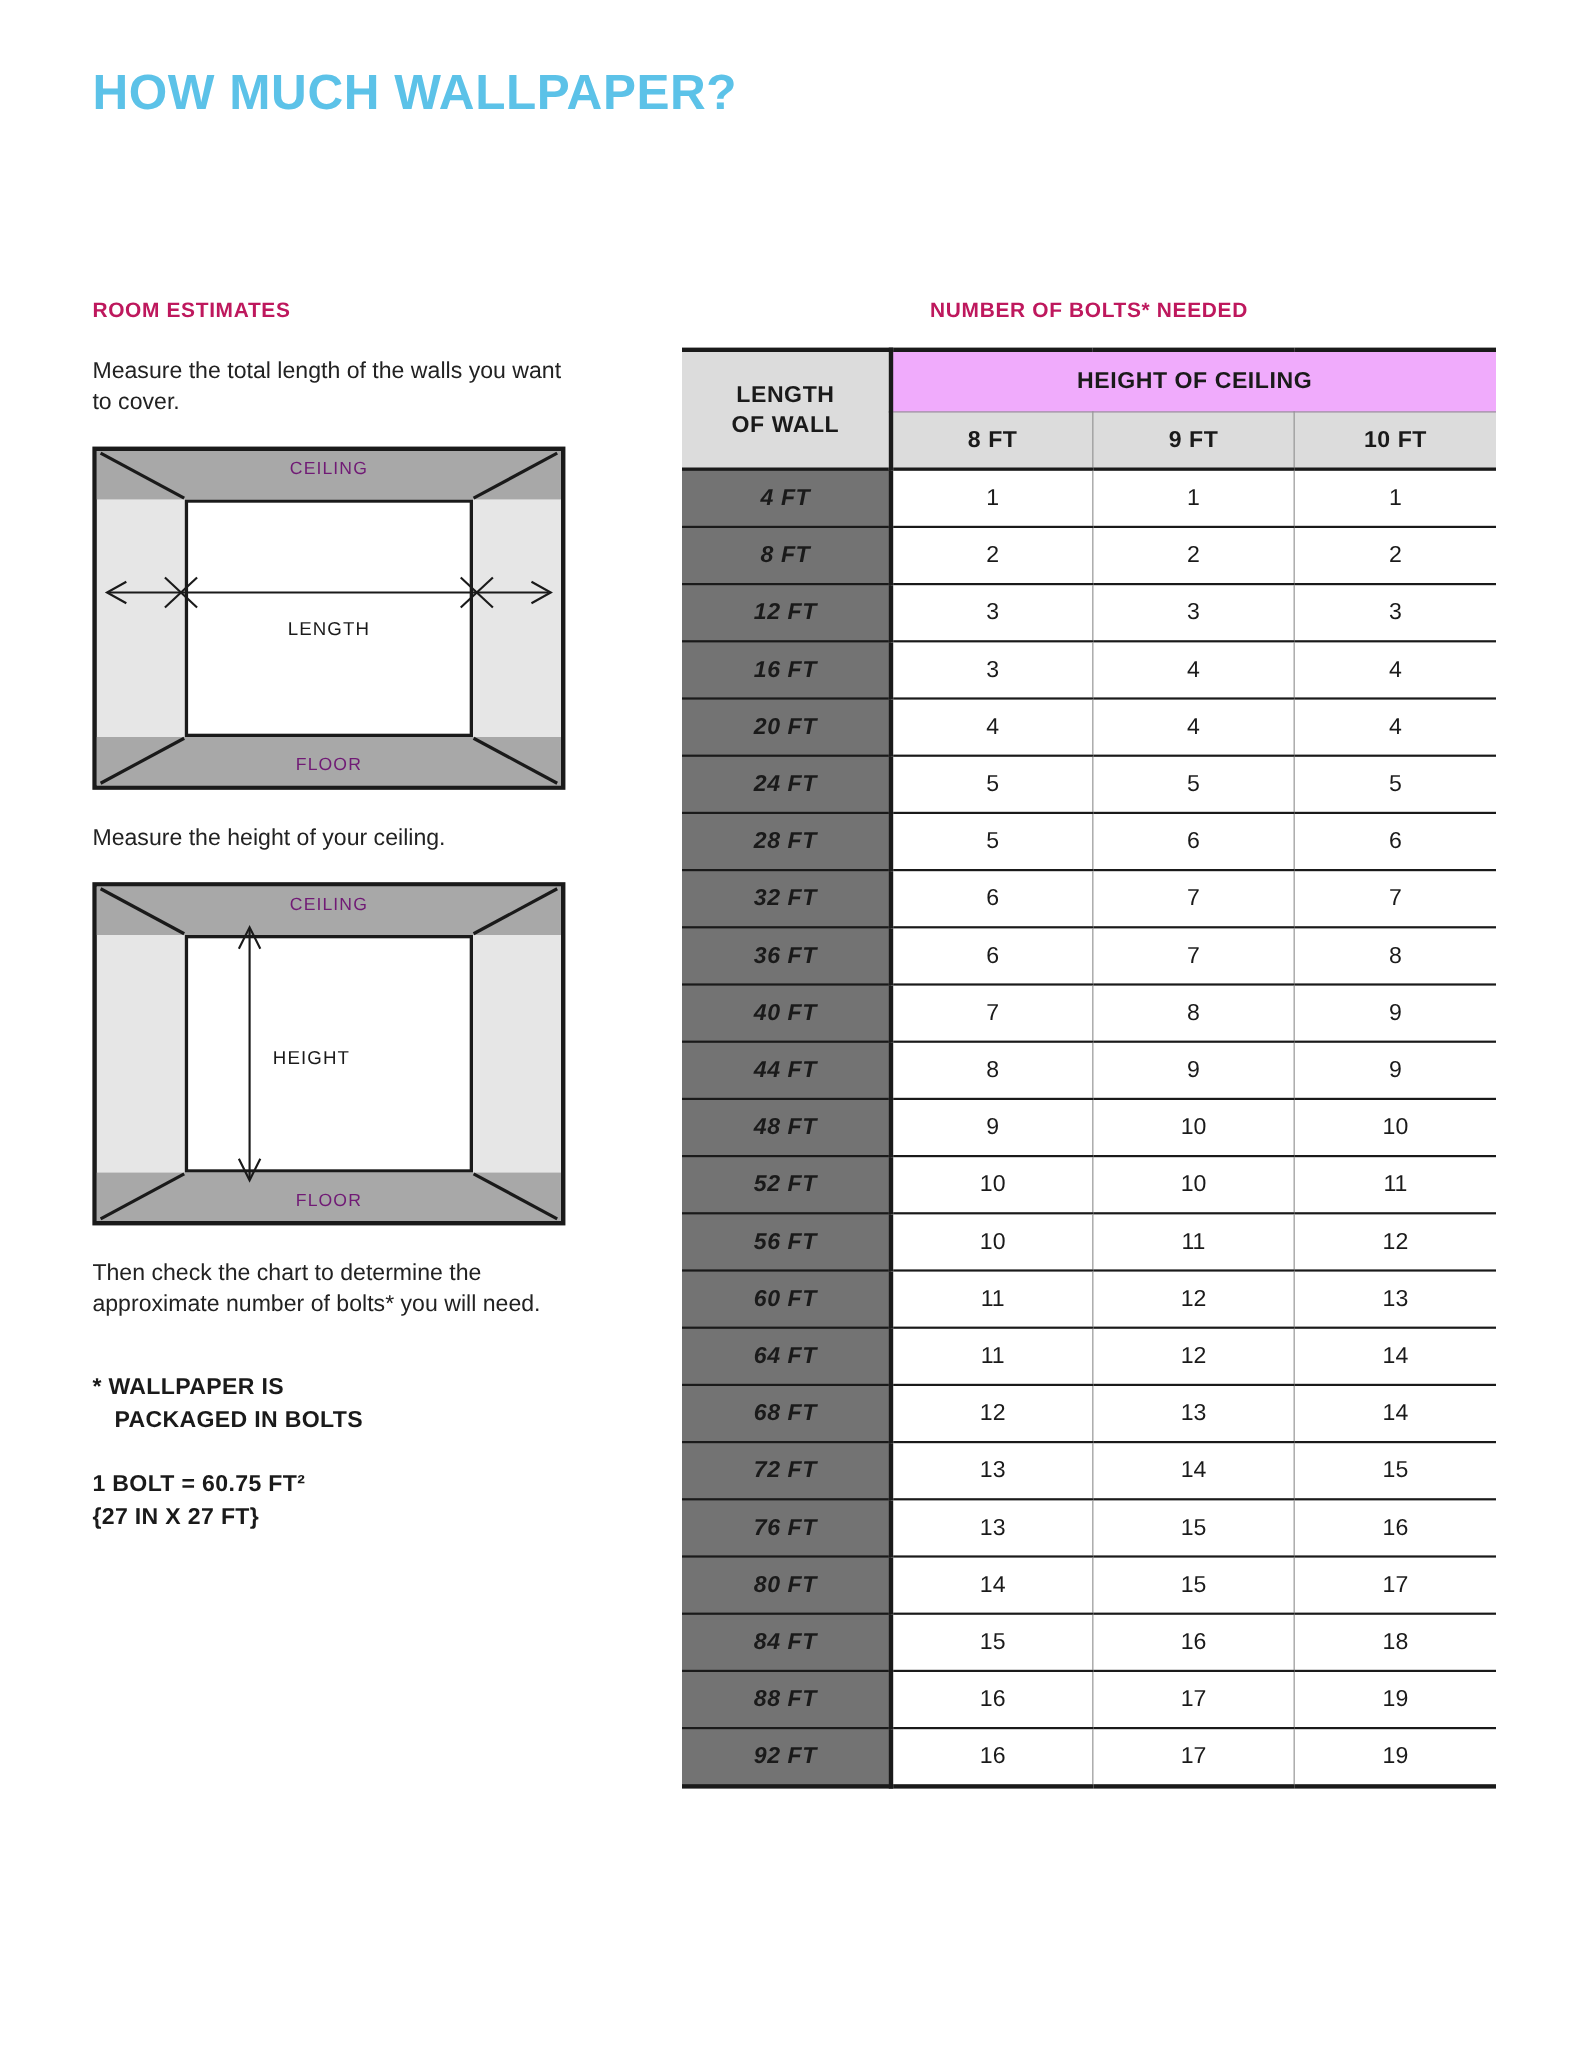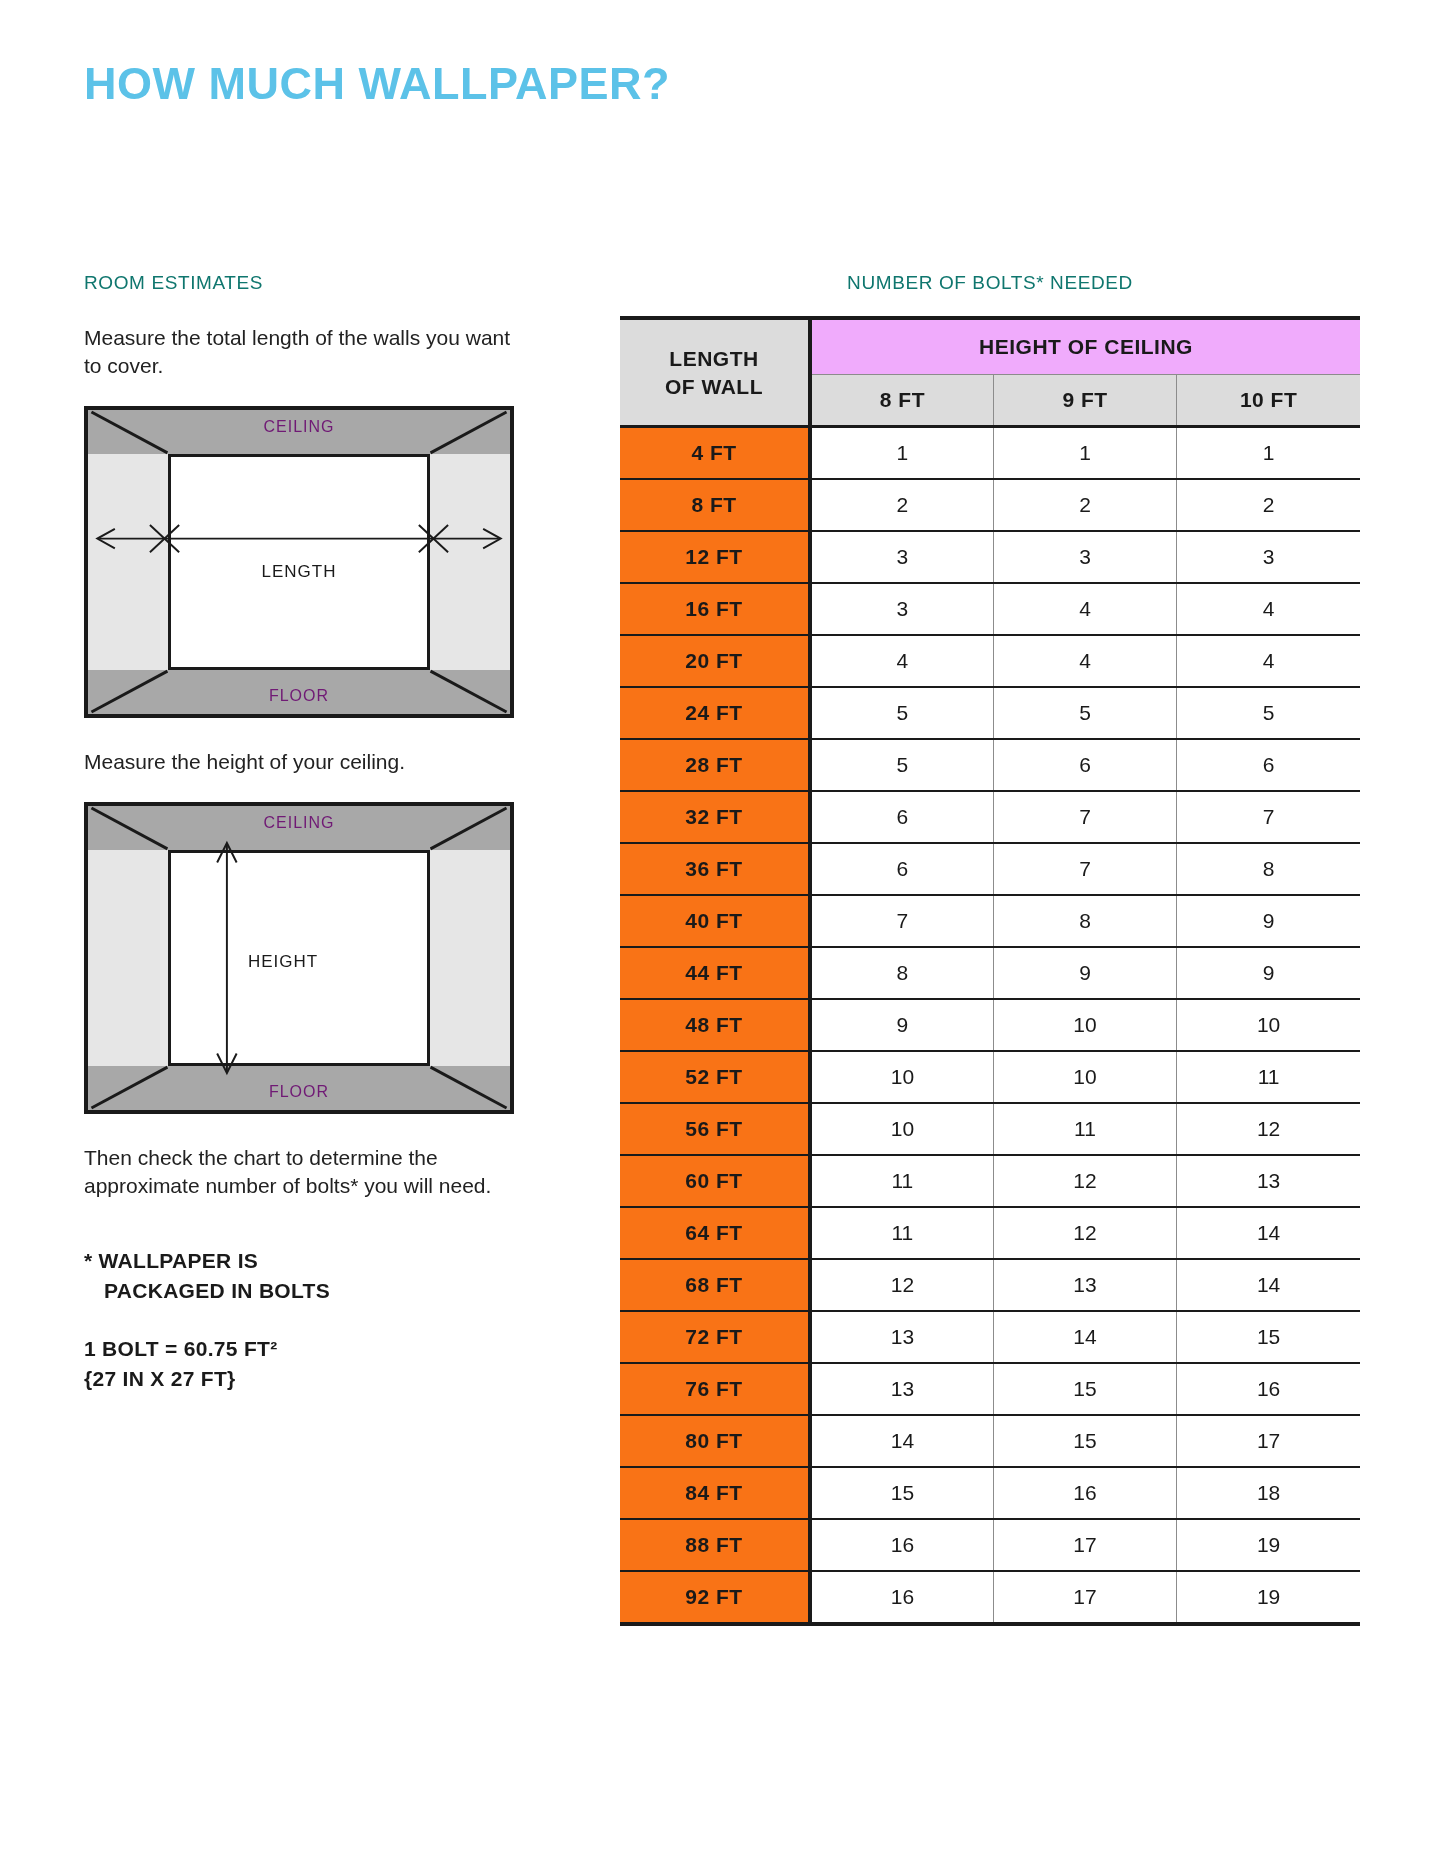--- a/index.html
+++ b/index.html
@@ -26,22 +26,22 @@
     position: absolute;
     left: 84px;
     top: 58px;
     font-size: 45px;
     font-weight: bold;
     letter-spacing: 0.5px;
     color: #5cc2e8;
   }
   .section-head {
     font-size: 19px;
-    font-weight: normal;
-    color: #0f766e;
+    font-weight: bold;
+    color: #be185d;
     letter-spacing: 0.6px;
   }
   .left-col {
     position: absolute;
     left: 84px;
     top: 272px;
     width: 440px;
   }
   .left-para {
     font-size: 21px;
@@ -150,28 +150,29 @@
   .hdr-sub {
     background: #dcdcdc;
     font-weight: bold;
     font-size: 21px;
     letter-spacing: 0.5px;
     border-bottom: 3px solid #1a1a1a !important;
     height: 48px;
   }
   .hdr-sub + .hdr-sub { border-left: 1px solid #8c8c8c !important; }
   td.rowlab {
-    background: #f97316;
+    background: #737373;
     font-weight: bold;
     font-size: 21px;
     letter-spacing: 0.5px;
     border-right: 4px solid #1a1a1a !important;
     border-bottom: 2px solid #1a1a1a !important;
     height: 48px;
     width: 186px;
+    font-style: italic;
   }
   td.val {
     border-bottom: 2px solid #1a1a1a !important;
     height: 48px;
     font-size: 21px;
   }
   td.val.sep { border-left: 1px solid #8c8c8c !important; }
   tr.last td { border-bottom: 4px solid #1a1a1a !important; }
 </style>
 </head>

